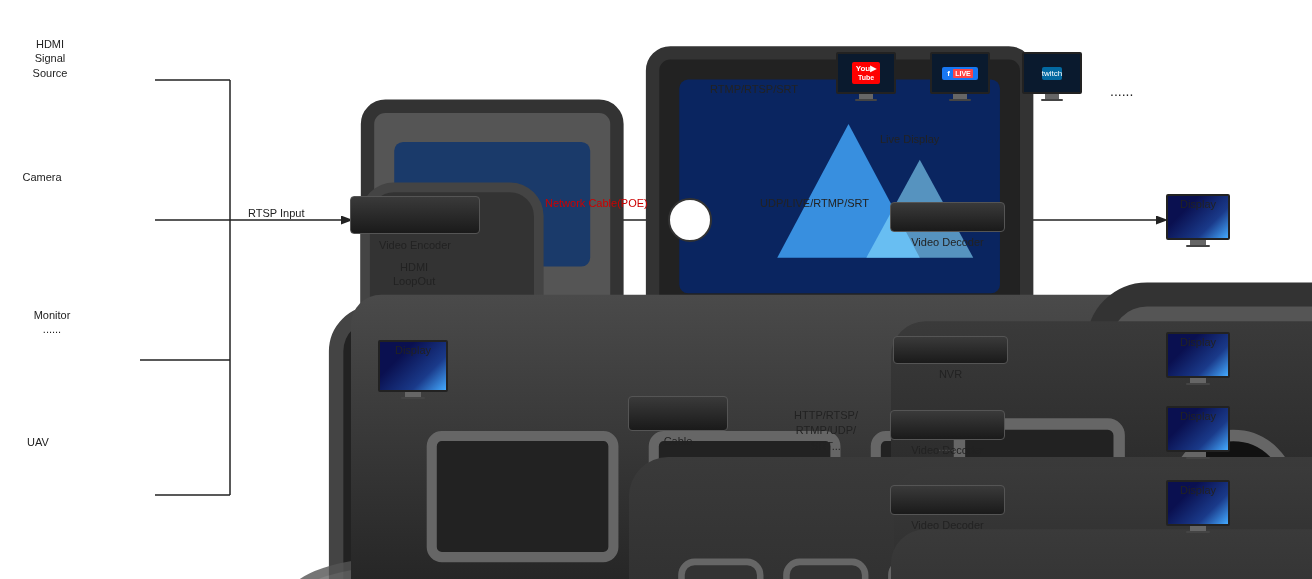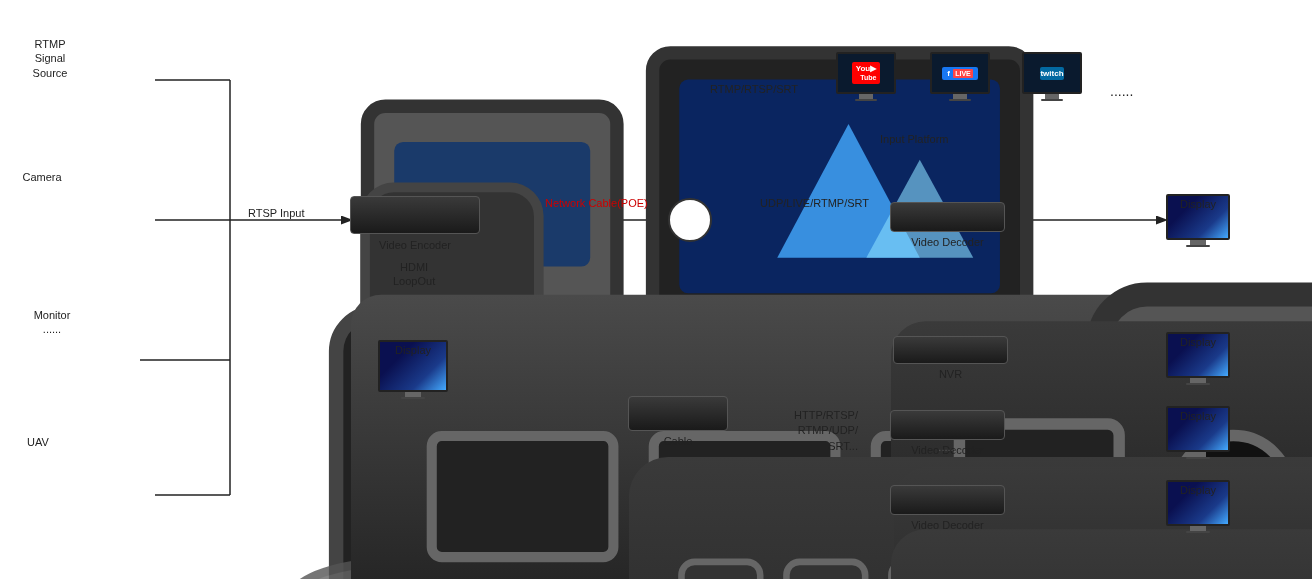--- a/index.html
+++ b/index.html
@@ -179,21 +179,21 @@
       <rect x="37" y="5" width="36" height="24" rx="1" fill="#0a2560"></rect>
 
       <polygon points="48,25 56,10 64,25" fill="#4af" opacity="0.8"></polygon>
       <polygon points="58,25 64,14 70,25" fill="#8df" opacity="0.6"></polygon>
 
       <rect x="52" y="32" width="6" height="6" fill="#666"></rect>
       <rect x="46" y="38" width="18" height="3" rx="1" fill="#555"></rect>
 
       <rect x="34" y="55" width="44" height="7" rx="2" fill="#666" stroke="#444" stroke-width="1"></rect>
     </svg>
-    <div class="label" style="margin-top:2px;">RTMP Signal Source</div>
+    <div class="label" style="margin-top:2px;">HDMI Signal Source</div>
   </div>
 
   <div class="device" style="position:absolute; left:42px; top:168px;">
     <svg class="cam-svg" viewBox="0 0 85 60">
 
       <rect x="5" y="15" width="55" height="35" rx="4" fill="#222" stroke="#444" stroke-width="1.5"></rect>
 
       <circle cx="75" cy="28" r="9" fill="#111" stroke="#555" stroke-width="2"></circle>
       <circle cx="75" cy="28" r="5" fill="#1a1a6a"></circle>
       <circle cx="75" cy="28" r="2.5" fill="#333"></circle>
@@ -309,21 +309,21 @@
         <rect x="14" y="28" width="8" height="4" rx="1" fill="#666"></rect>
       </svg>
     </div>
   </div>
 
   <div class="label" style="position:absolute; left:710px; top:82px;">RTMP/RTSP/SRT</div>
 
   <div style="position:absolute; left:836px; top:52px;">
     <div style="display:flex; flex-direction:column; align-items:center;">
       <div class="platform-screen">
-        <div style="background:#ff0000; color:white; font-size:8px; font-weight:bold; padding:2px 4px; border-radius:2px; text-align:right;">
+        <div style="background:#ff0000; color:white; font-size:8px; font-weight:bold; padding:2px 4px; border-radius:2px; text-align:center;">
           <span style="color:white;">You</span><span style="color:white; font-weight:900;">▶</span><br>
           <span style="font-size:7px;">Tube</span>
         </div>
       </div>
       <div class="disp-stand" style="width:14px;"></div>
       <div class="disp-base" style="width:22px;"></div>
     </div>
   </div>
 
   <div style="position:absolute; left:930px; top:52px;">
@@ -335,32 +335,32 @@
         </div>
       </div>
       <div class="disp-stand" style="width:14px;"></div>
       <div class="disp-base" style="width:22px;"></div>
     </div>
   </div>
 
   <div style="position:absolute; left:1022px; top:52px;">
     <div style="display:flex; flex-direction:column; align-items:center;">
       <div class="platform-screen">
-        <div style="background:#0369a1; color:white; font-size:8px; font-weight:bold; padding:2px 0; border-radius:2px; text-align:center;">
+        <div style="background:#0369a1; color:white; font-size:8px; font-weight:normal; padding:2px 0; border-radius:2px; text-align:center;">
           twitch
         </div>
       </div>
       <div class="disp-stand" style="width:14px;"></div>
       <div class="disp-base" style="width:22px;"></div>
     </div>
   </div>
 
   <div class="label" style="position:absolute; left:1110px; top:82px; font-size:14px;">......</div>
 
-  <div class="label" style="position:absolute; left:880px; top:132px;">Input Platform</div>
+  <div class="label" style="position:absolute; left:880px; top:132px;">Live Display</div>
 
   <div class="label" style="position:absolute; left:760px; top:196px;">UDP/LIVE/RTMP/SRT</div>
 
   <div style="position:absolute; left:890px; top:202px;">
     <div class="device-box decoder-box">
       <svg width="115" height="30" viewBox="0 0 115 30">
         <rect width="115" height="30" rx="3" fill="url(#decGrad)"></rect>
         <defs>
           <linearGradient id="decGrad" x1="0" y1="0" x2="0" y2="1">
             <stop offset="0%" stop-color="#3a3a3a"></stop>
@@ -427,21 +427,21 @@
         <circle cx="85" cy="10" r="1.5" fill="#fa0" opacity="0.8"></circle>
         <circle cx="90" cy="10" r="1.5" fill="#0f0" opacity="0.8"></circle>
         <circle cx="95" cy="10" r="1.5" fill="#0f0" opacity="0.8"></circle>
 
         <rect x="72" y="18" width="22" height="10" rx="2" fill="#222" stroke="#555" stroke-width="0.5"></rect>
       </svg>
     </div>
     <div class="label" style="margin-top:3px; width:100px; text-align:center;">Cable</div>
   </div>
 
-  <div class="label" style="position:absolute; left:794px; top:408px; text-align:right; line-height:1.4;">HTTP/RTSP/<br>RTMP/UDP/<br>SRT...</div>
+  <div class="label" style="position:absolute; left:794px; top:408px; text-align:center; line-height:1.4;">HTTP/RTSP/<br>RTMP/UDP/<br>SRT...</div>
 
   <div style="position:absolute; left:893px; top:336px;">
     <div class="device-box nvr-box">
       <svg width="115" height="28" viewBox="0 0 115 28">
         <rect width="115" height="28" rx="3" fill="url(#nvrGrad)"></rect>
         <defs>
           <linearGradient id="nvrGrad" x1="0" y1="0" x2="0" y2="1">
             <stop offset="0%" stop-color="#3a3a3a"></stop>
             <stop offset="100%" stop-color="#1a1a1a"></stop>
           </linearGradient>

